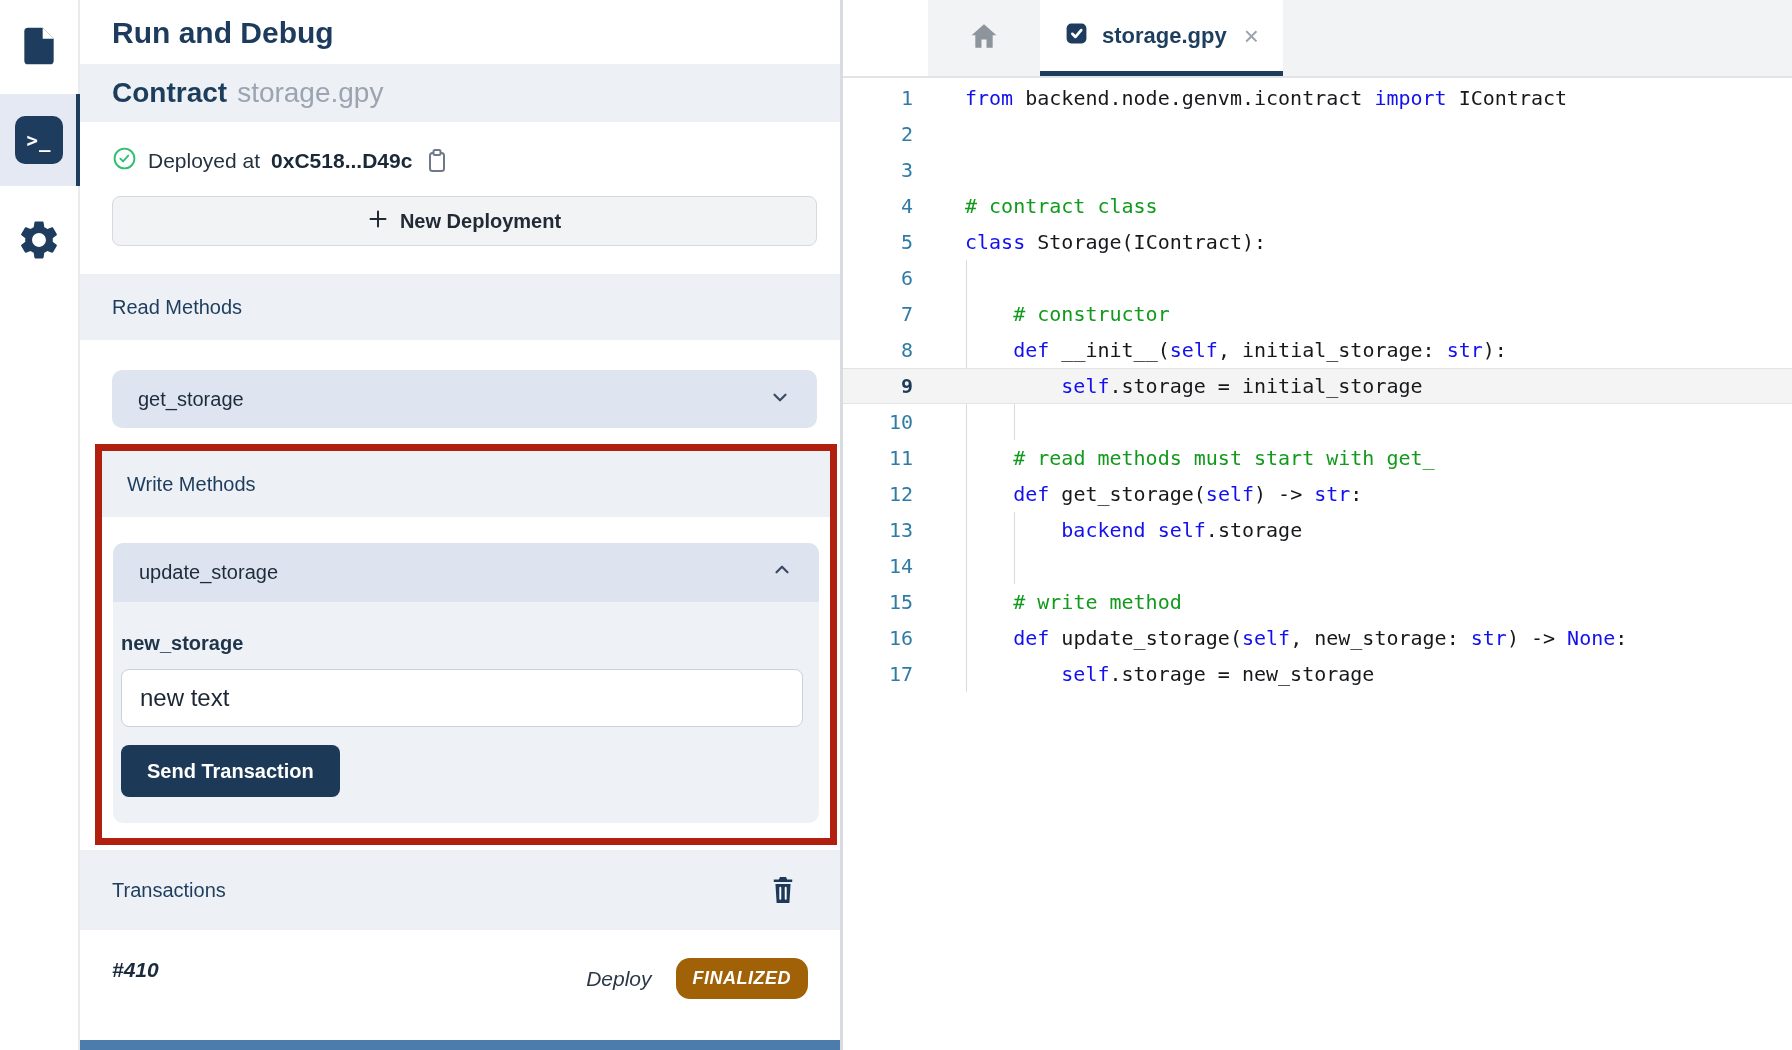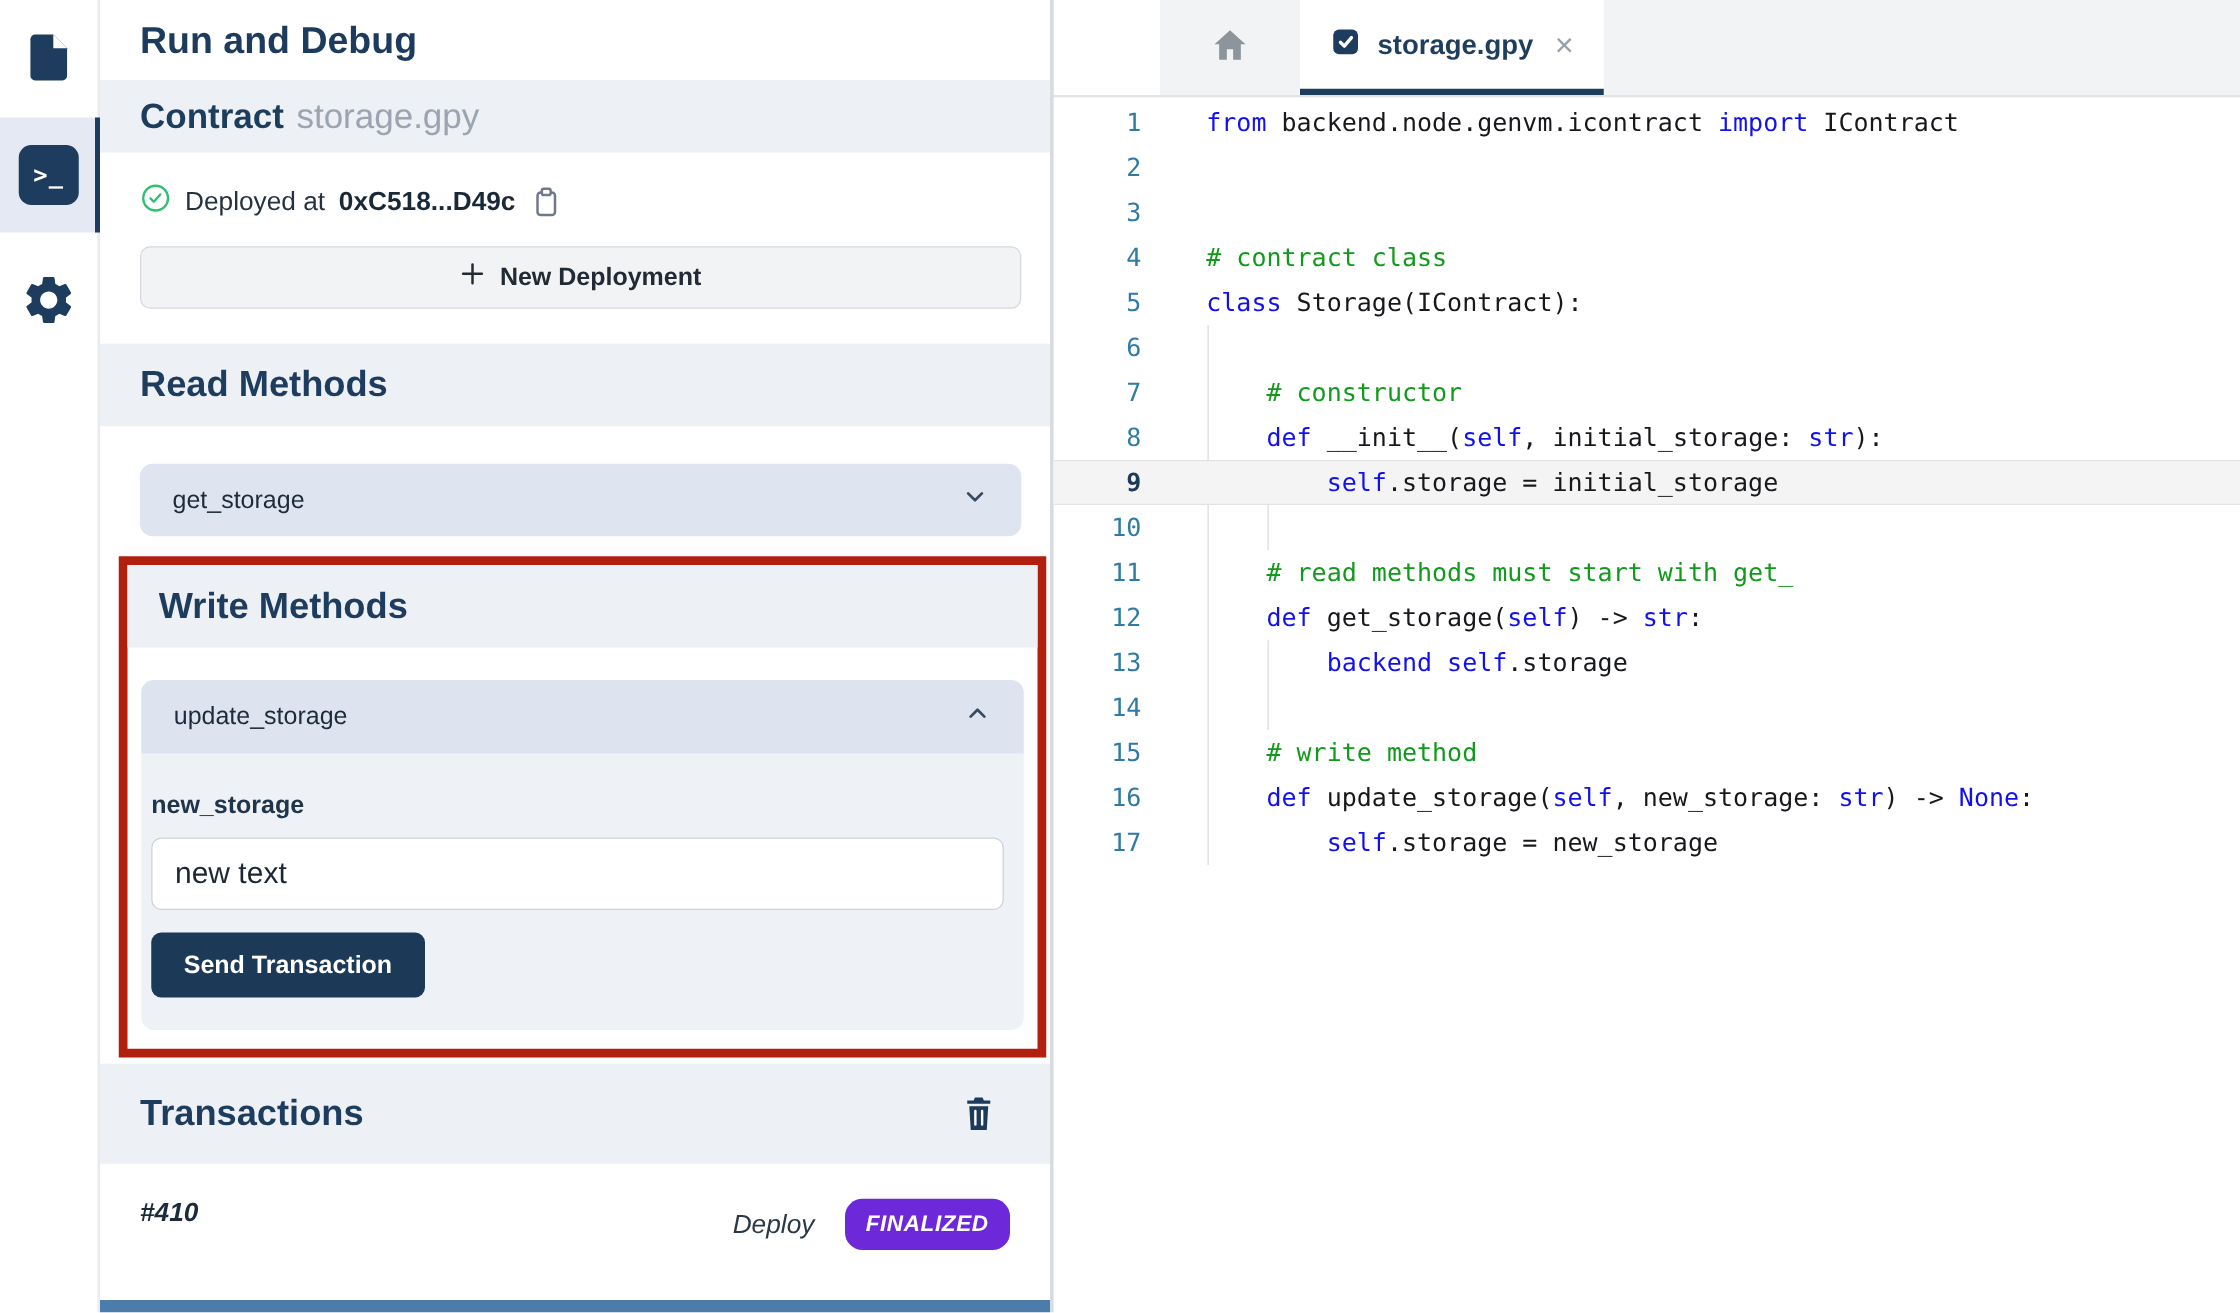--- a/index.html
+++ b/index.html
@@ -51,21 +51,21 @@
   .deployed { display: flex; align-items: center; gap: 11px; margin: 24px 0 0 32px; font-size: 21px; color: #25323f; }
   .addr { font-weight: bold; color: #1a2937; }
   .copy-btn { cursor: pointer; display: flex; margin-left: 2px; }
 
   .btn-new {
     margin: 20px 23px 0 32px; height: 50px; border: 1px solid #d6d9dd; background: #f2f3f5;
     border-radius: 8px; display: flex; align-items: center; justify-content: center; gap: 12px;
     font-size: 20px; font-weight: bold; color: #222b35; cursor: pointer;
   }
 
-  .bar-read, .bar-write, .bar-trans { height: 66px; font-size: 29px; font-weight: 700; }
+  .bar-read, .bar-write, .bar-trans { height: 66px; font-size: 20px; font-weight: 400; }
   .bar-read { margin-top: 28px; }
 
   .method-row {
     margin: 30px 23px 0 32px; height: 58px; background: #dee5f0; border-radius: 10px;
     display: flex; align-items: center; justify-content: space-between; padding: 0 26px;
     font-size: 20px; color: #1d2b3a; cursor: pointer;
   }
 
   .red-box { margin: 16px 3px 0 15px; border: 7px solid #b1200f; }
   .red-box .bar-write { padding-left: 25px; }
@@ -90,21 +90,21 @@
   }
 
   .bar-trans { margin-top: 5px; height: 80px; justify-content: space-between; padding-right: 44px; }
   .trash-btn { cursor: pointer; display: flex; }
 
   .tx-row { margin: 28px 32px 0 32px; display: flex; justify-content: space-between; font-style: italic; }
   .tx-id { font-size: 21px; font-weight: bold; color: #1b2b3c; }
   .tx-right { display: flex; align-items: center; gap: 24px; }
   .tx-type { font-size: 21px; color: #2a3847; }
   .badge {
-    background: #6d28d9; color: #fff; font-size: 18px; font-weight: bold;
+    background: #a16207; color: #fff; font-size: 18px; font-weight: bold;
     padding: 10px 17px; border-radius: 14px; letter-spacing: 0.5px;
   }
 
   .panel-scrollbar { position: absolute; bottom: 0; left: 0; right: 0; height: 10px; background: #4b7cab; }
 
   
   .editor { flex: 1; display: flex; flex-direction: column; background: #fff; min-width: 0; }
   .tabbar {
     height: 78px; background: #f2f3f5; border-bottom: 2px solid #e1e3e7;
     display: flex; align-items: stretch; flex-shrink: 0;

